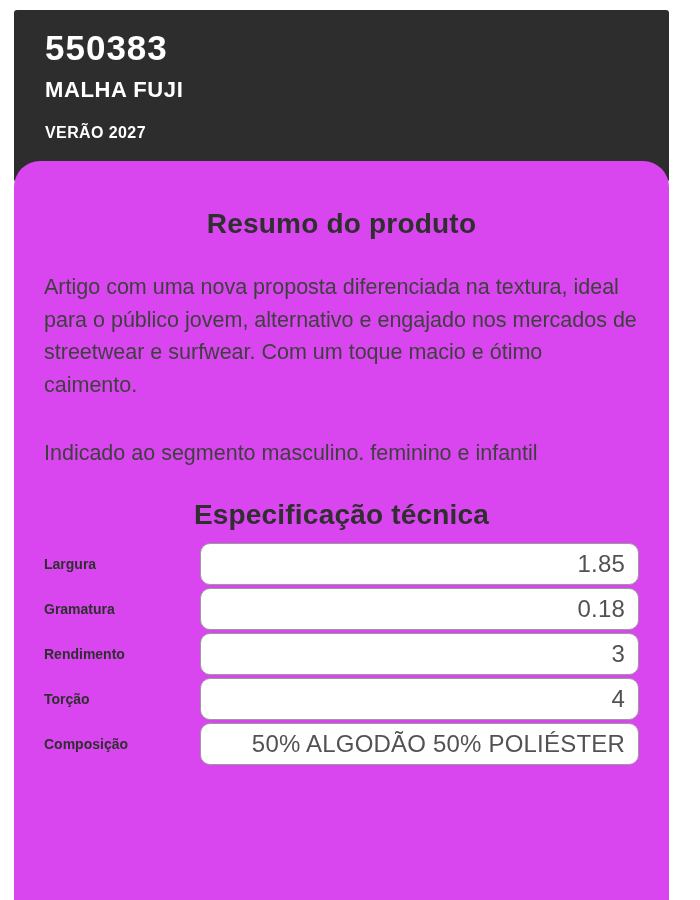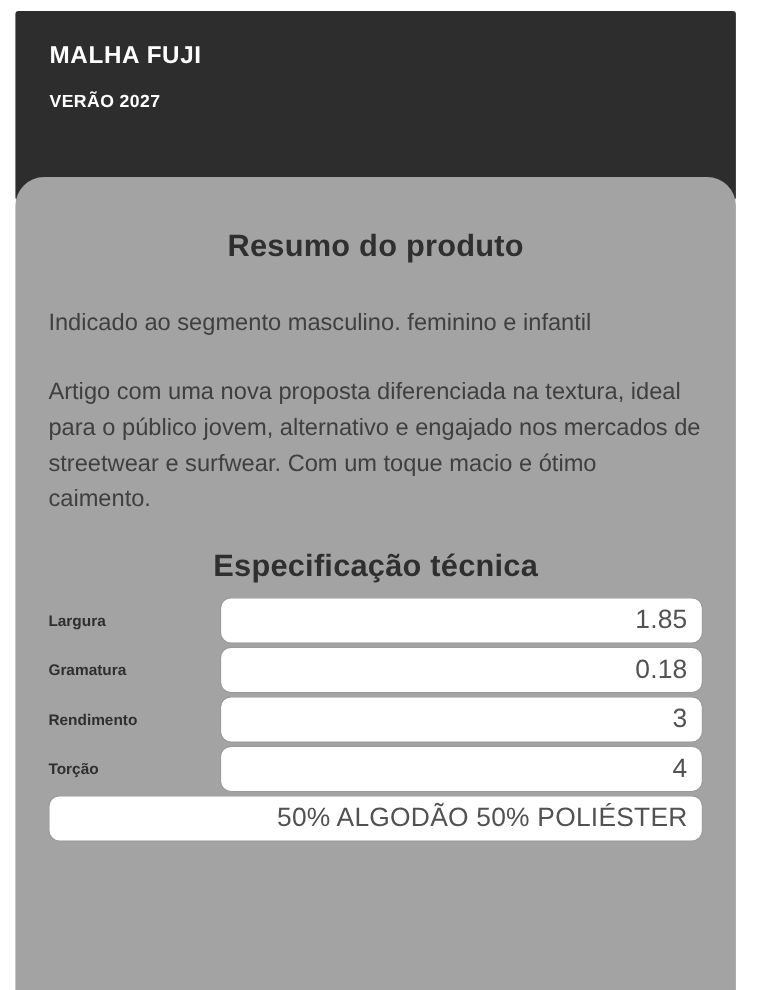--- a/index.html
+++ b/index.html
@@ -37,21 +37,21 @@
   .product-season {
     margin-top: 20px;
     font-size: 16px; font-weight: 700;
     letter-spacing: 0.4px; line-height: 19px;
   }
   
   .card {
     position: absolute;
     left: 14px; top: 161px;
     width: 655px; height: 739px;
-    background: #a3a3a3;
+    background: #d946ef;
     border-radius: 26px 26px 0 0;
     padding: 0 30px;
   }
   .section-title {
     margin-top: 46px;
     text-align: center;
     font-size: 28px; font-weight: 700;
     line-height: 34px;
     color: var(--heading-text, #2f2f2f);
     letter-spacing: 0.2px;
@@ -91,30 +91,31 @@
     color: var(--value-text, #525252);
     letter-spacing: 0.2px;
   }
 </style>
 </head>
 <body>
 
 <div class="page">
 
   <div class="header-block">
+    <div class="product-code">550383</div>
     <div class="product-name">MALHA FUJI</div>
     <div class="product-season">VERÃO 2027</div>
   </div>
 
   <div class="card">
 
     <div class="section-title">Resumo do produto</div>
 
+    <p class="summary-par">Artigo com uma nova proposta diferenciada na textura, ideal para o público jovem, alternativo e engajado nos mercados de streetwear e surfwear. Com um toque macio e ótimo caimento.</p>
     <p class="summary-par second">Indicado ao segmento masculino. feminino e infantil</p>
-    <p class="summary-par">Artigo com uma nova proposta diferenciada na textura, ideal para o público jovem, alternativo e engajado nos mercados de streetwear e surfwear. Com um toque macio e ótimo caimento.</p>
 
     <div class="section-title specs">Especificação técnica</div>
 
     <div class="spec-table">
 
       <div class="spec-row">
         <div class="spec-label">Largura</div>
         <div class="spec-value">1.85</div>
       </div>
 
@@ -128,18 +129,19 @@
         <div class="spec-value">3</div>
       </div>
 
 
       <div class="spec-row">
         <div class="spec-label">Torção</div>
         <div class="spec-value">4</div>
       </div>
 
       <div class="spec-row">
+        <div class="spec-label">Composição</div>
         <div class="spec-value">50% ALGODÃO 50% POLIÉSTER</div>
       </div>
 
     </div>
   </div>
 </div>
 
 </body></html>

